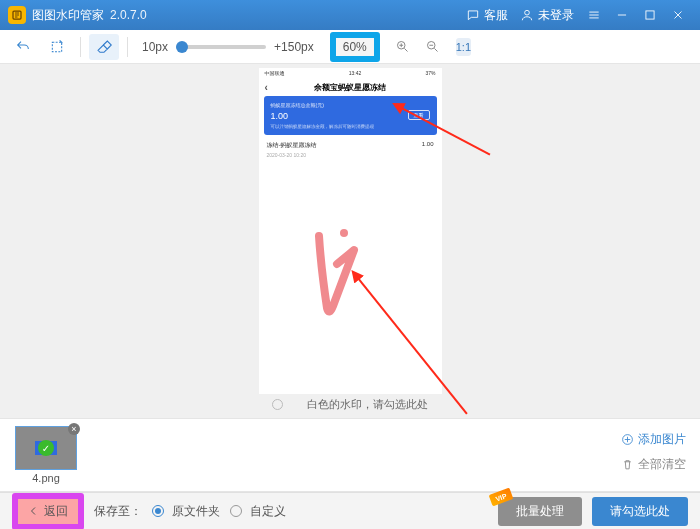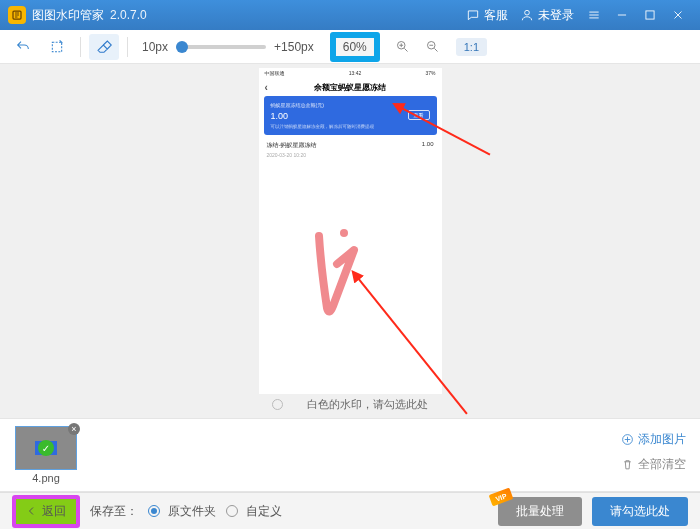--- a/index.html
+++ b/index.html
@@ -20,21 +20,21 @@
   .tool-btn svg { width: 16px; height: 16px; stroke: #3a87d0; fill: none; stroke-width: 1.6; }
   .tool-btn.active { background: #e8f1fa; }
   .tool-btn.active svg { stroke: #2f7acb; }
   .tool-sep { width: 1px; height: 20px; background: #e0e0e0; margin: 0 4px; }
   .brush-size { display: flex; align-items: center; gap: 8px; margin: 0 6px; }
   .slider { width: 90px; height: 4px; background: #d0d0d0; border-radius: 2px; position: relative; }
   .slider .thumb { position: absolute; left: 0; top: -4px; width: 12px; height: 12px; background: #3a87d0; border-radius: 50%; }
   .zoom-box { width: 50px; text-align: center; border: 6px solid #0ea5e9; border-radius: 3px; padding: 2px 0; margin: 0 6px; background:#f5f5f5;}
   .zoom-btn { width: 26px; height: 26px; display: flex; align-items: center; justify-content: center; cursor: pointer; }
   .zoom-btn svg { width: 15px; height: 15px; stroke: #888; fill: none; stroke-width: 1.6; }
-  .ratio-btn { padding: 3px 8px; background: #e6eef7; color: #3576b8; border-radius: 3px; font-size: 11px; cursor: pointer; margin-left: 6px; }
+  .ratio-btn { padding: 3px 0; background: #e6eef7; color: #3576b8; border-radius: 3px; font-size: 11px; cursor: pointer; margin-left: 6px; }
 
   .canvas-area { height: 354px; background: #f0f0f0; display: flex; align-items: flex-start; justify-content: center; position: relative; padding-top: 4px; }
   .phone { width: 183px; height: 326px; background: #fff; position: relative; overflow: hidden; }
   .phone .statusbar { height: 10px; display: flex; align-items: center; justify-content: space-between; padding: 0 6px; font-size: 5px; color: #333; }
   .phone .nav { height: 18px; display: flex; align-items: center; justify-content: center; font-size: 8px; font-weight: 600; position: relative; }
   .phone .nav .back { position: absolute; left: 6px; font-size: 10px; color: #555; }
   .phone .bluecard { margin: 0 5px; background: #2f6ae0; color: #fff; border-radius: 3px; padding: 6px 7px; font-size: 6px; position: relative; }
   .bluecard .subtitle { font-size: 5px; opacity: .85; }
   .bluecard .amount { font-size: 9px; margin: 3px 0; }
   .bluecard .desc { font-size: 4.5px; opacity: .7; }
@@ -55,21 +55,21 @@
   .thumb-img { width: 62px; height: 44px; background: #8a8a8a; border: 1px solid #5fa1e0; position: relative; margin: 0 auto 2px; display:flex; align-items:center; justify-content:center; }
   .thumb-img .mini { width: 22px; height: 14px; background: #2f6ae0; }
   .thumb-img .check { position: absolute; left: 50%; top: 50%; transform: translate(-50%,-50%); width: 16px; height: 16px; background: #3abb2d; border-radius: 50%; display: flex; align-items: center; justify-content: center; color: #fff; font-size: 10px; }
   .thumb-img .close { position: absolute; right: -4px; top: -4px; width: 12px; height: 12px; background: #777; color: #fff; border-radius: 50%; font-size: 9px; display: flex; align-items: center; justify-content: center; }
   .thumbs .right-actions { position: absolute; right: 14px; top: 12px; font-size: 12px; color: #3a87d0; }
   .right-actions .ra { display: flex; align-items: center; gap: 4px; cursor: pointer; margin-bottom: 8px; justify-content:flex-end;}
   .right-actions .ra.grey { color: #888; }
   .right-actions svg { width: 13px; height: 13px; stroke: currentColor; fill: none; stroke-width: 1.6; }
 
   .footer { height: 37px; background: #f4f4f4; border-top: 1px solid #e0e0e0; display: flex; align-items: center; padding: 0 12px; font-size: 12px; color: #555; gap: 10px; }
-  .footer .back-btn { display: flex; align-items: center; gap: 4px; padding: 4px 10px; border: 4px solid #d946ef; background: #84cc16; border-radius: 3px; cursor: pointer; }
+  .footer .back-btn { display: flex; align-items: center; gap: 4px; padding: 4px 10px; border: 6px solid #d946ef; background: #fca5a5; border-radius: 3px; cursor: pointer; }
   .footer .radio-opt { display: flex; align-items: center; gap: 8px; cursor: pointer; }
   .footer .radio-opt .r { width: 12px; height: 12px; border: 1.5px solid #999; border-radius: 50%; display: flex; align-items: center; justify-content: center; }
   .footer .radio-opt.active .r { border-color: #3a87d0; }
   .footer .radio-opt.active .r::after { content: ''; width: 6px; height: 6px; background: #3a87d0; border-radius: 50%; }
   .footer .spacer { flex: 1; }
   .footer .big-btn { padding: 6px 18px; color: #fff; border-radius: 3px; cursor: pointer; font-size: 12px; position: relative; }
   .footer .big-btn.grey { background: #8e8e8e; }
   .footer .big-btn.blue { background: #3a87d0; }
   .vip { position: absolute; left: -8px; top: -6px; width: 22px; height: 12px; background: linear-gradient(45deg,#ffb300,#ff7a00); color: #fff; font-size: 7px; font-weight: bold; display: flex; align-items: center; justify-content: center; transform: rotate(-20deg); border-radius: 2px; }
 </style>

